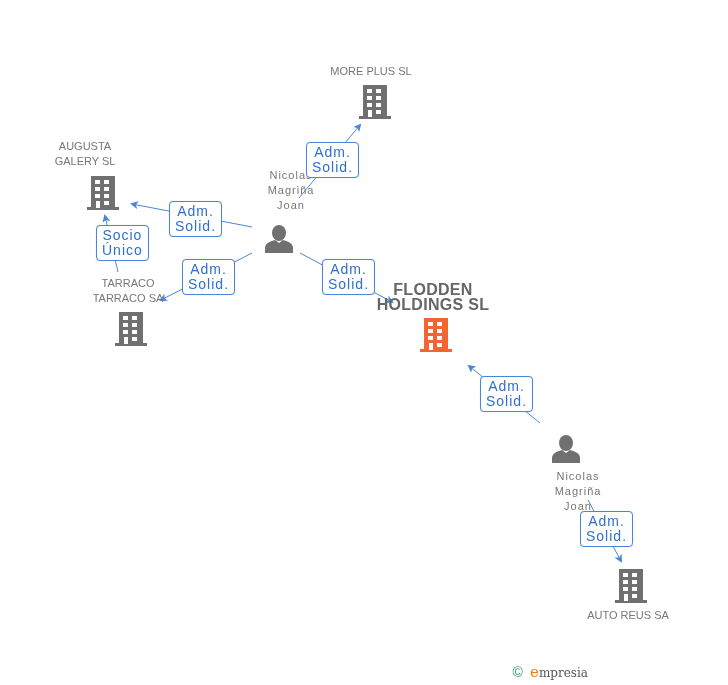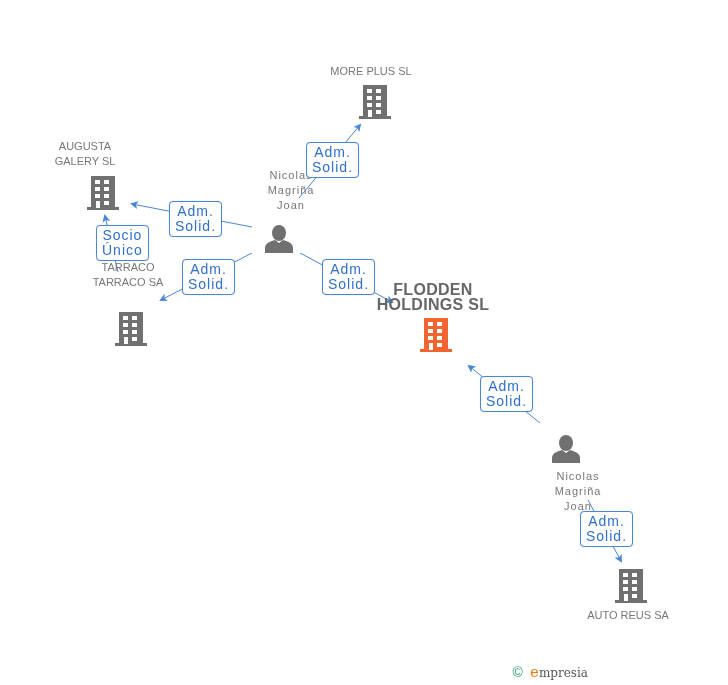--- a/index.html
+++ b/index.html
@@ -77,21 +77,21 @@
         <rect x="17" y="4" width="5" height="4"></rect>
         <rect x="8" y="11" width="5" height="4"></rect>
         <rect x="17" y="11" width="5" height="4"></rect>
         <rect x="8" y="18" width="5" height="4"></rect>
         <rect x="17" y="18" width="5" height="4"></rect>
         <rect x="9" y="25" width="4" height="7"></rect>
         <rect x="17" y="25" width="5" height="4"></rect>
       </g>
   </svg>
 
-  <div class="node-label" style="left:128px;top:260px;">
+  <div class="node-label" style="left:128px;top:276px;">
     <div>TARRACO</div>
     <div>TARRACO SA</div>
   </div>
   <svg class="icon" style="left:115px;top:312px;" width="32" height="34" viewBox="0 0 32 34">
     <rect x="4" y="0" width="24" height="32" fill="#707070"></rect>
     <rect x="0" y="31" width="32" height="3" fill="#707070"></rect>
     <g fill="#fff">
         <rect x="8" y="4" width="5" height="4"></rect>
         <rect x="17" y="4" width="5" height="4"></rect>
         <rect x="8" y="11" width="5" height="4"></rect>

